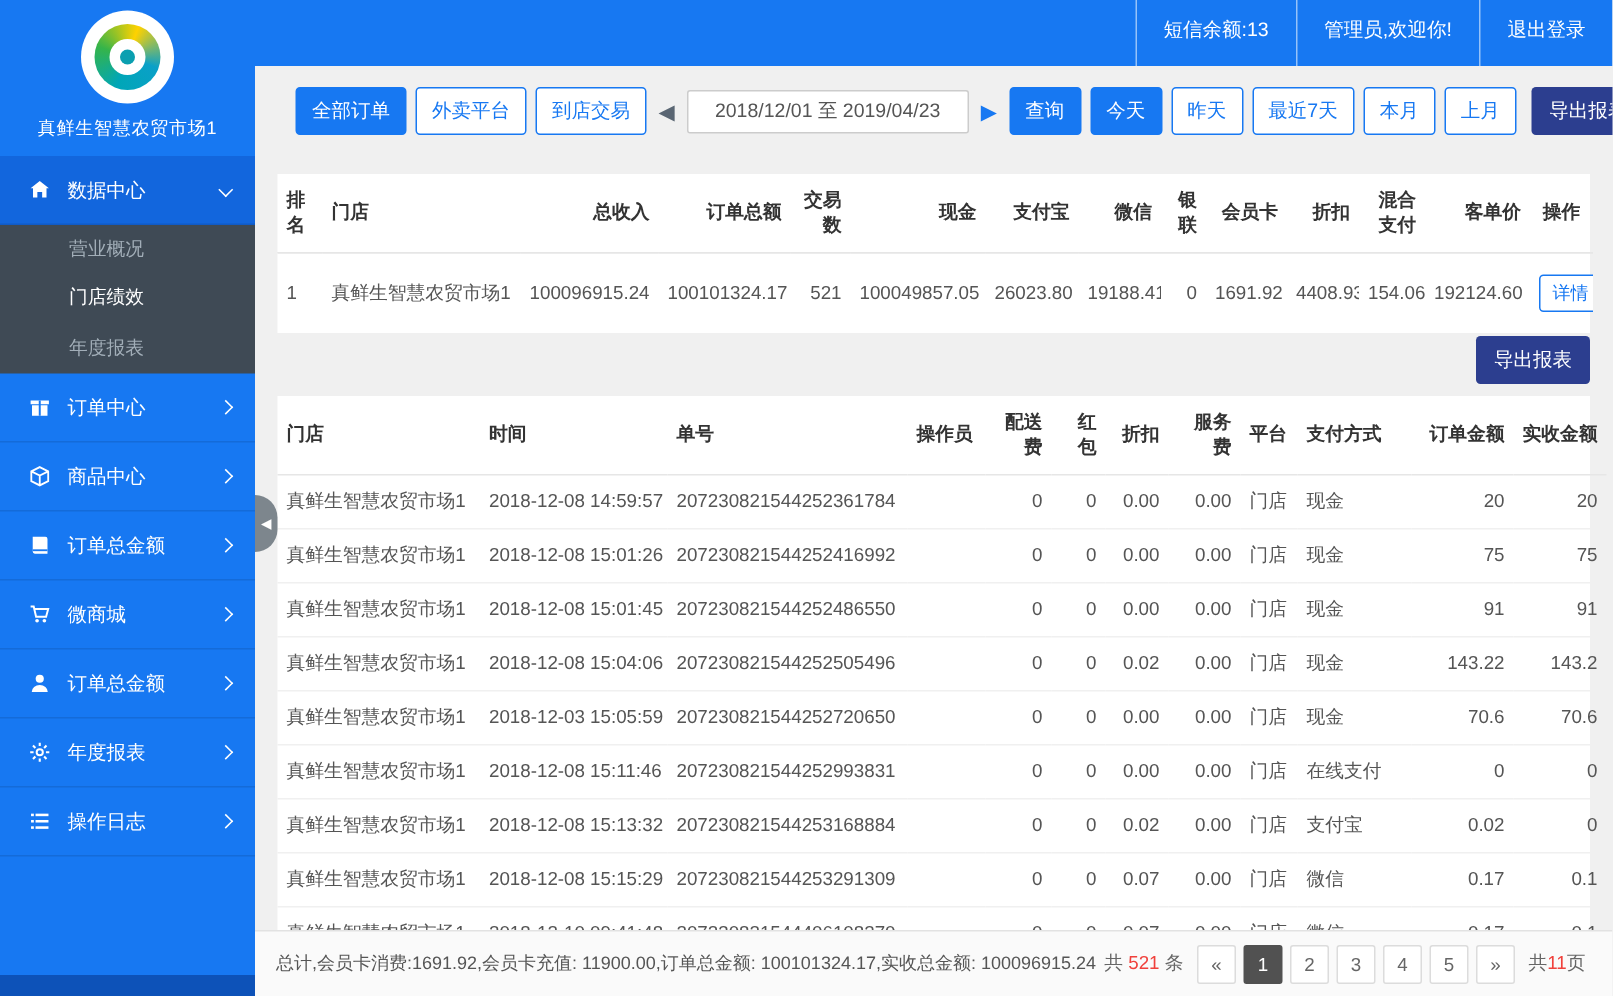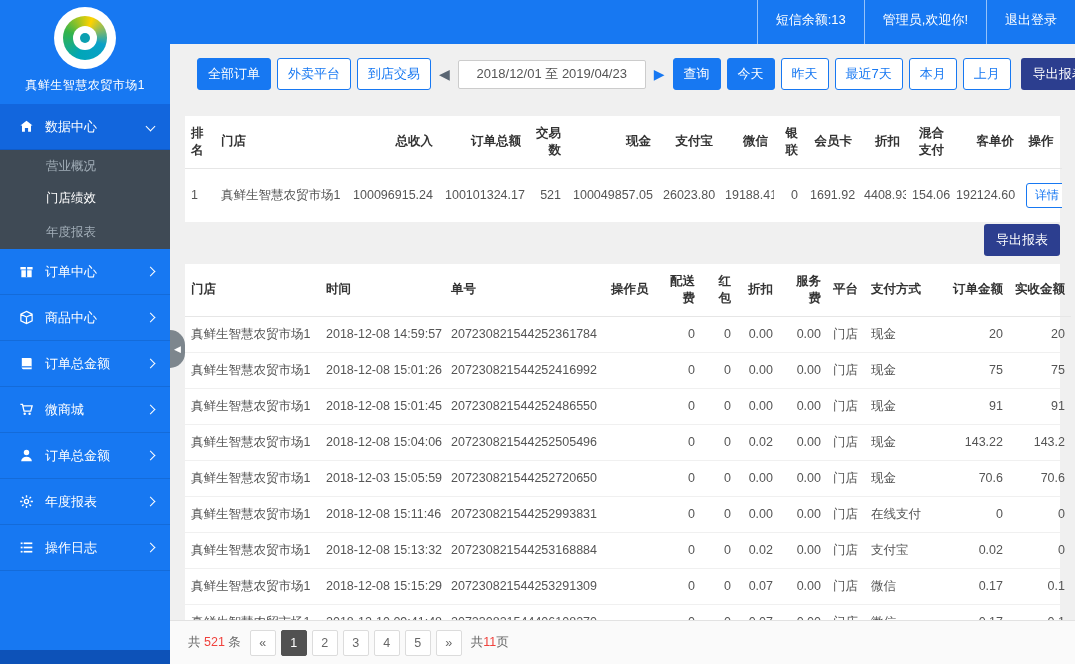--- a/index.html
+++ b/index.html
@@ -416,20 +416,21 @@
             <td class="ar">0.17</td>
             <td class="ar">0.1</td>
           </tr>
         </tbody>
       </table>
   </div>
 
 </main>
 
 <footer class="footbar">
+  <div class="totals">总计,会员卡消费:1691.92,会员卡充值: 11900.00,订单总金额: 100101324.17,实收总金额: 100096915.24</div>
   <div class="pagination" id="pagination">
       <span class="pg-text">共 <span class="red">521</span> 条</span>
       <span class="page-box">«</span>
       <span class="page-box current">1</span>
       <span class="page-box">2</span>
       <span class="page-box">3</span>
       <span class="page-box">4</span>
       <span class="page-box">5</span>
       <span class="page-box">»</span>
       <span class="pg-text">共<span class="red">11</span>页</span>

